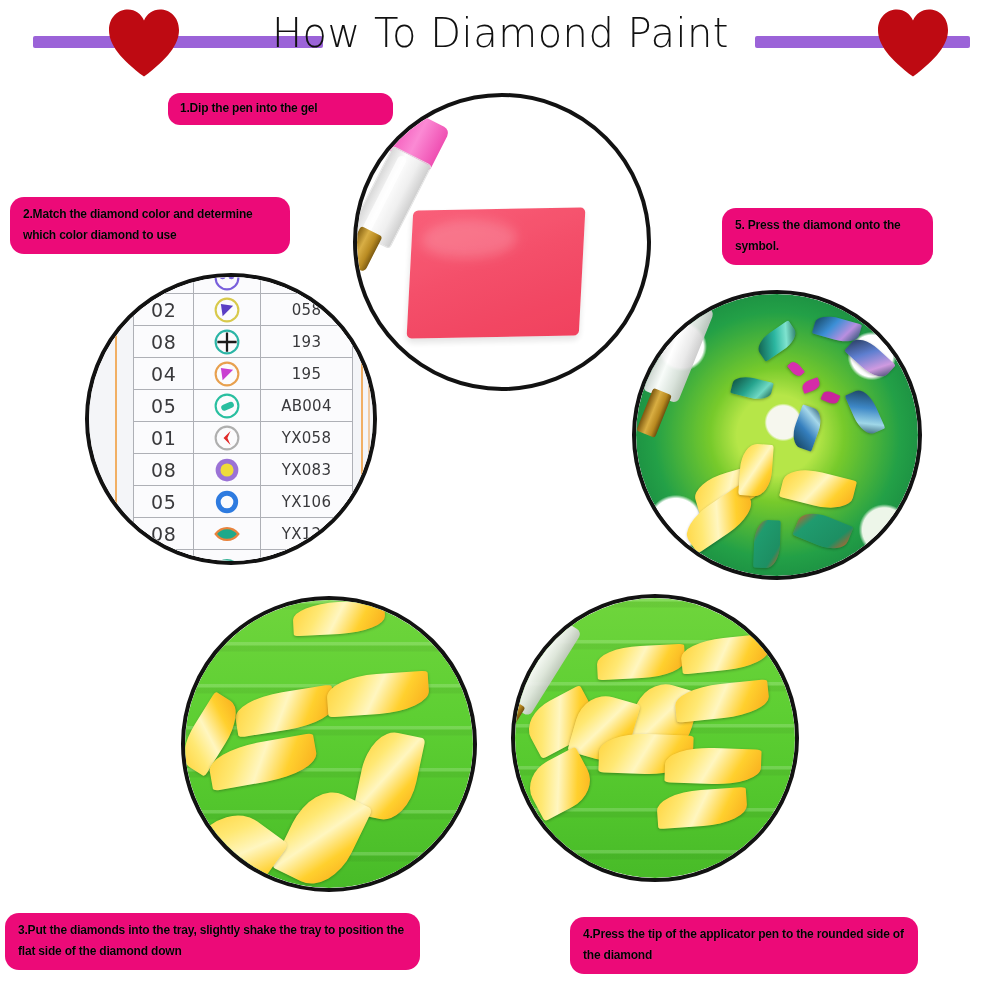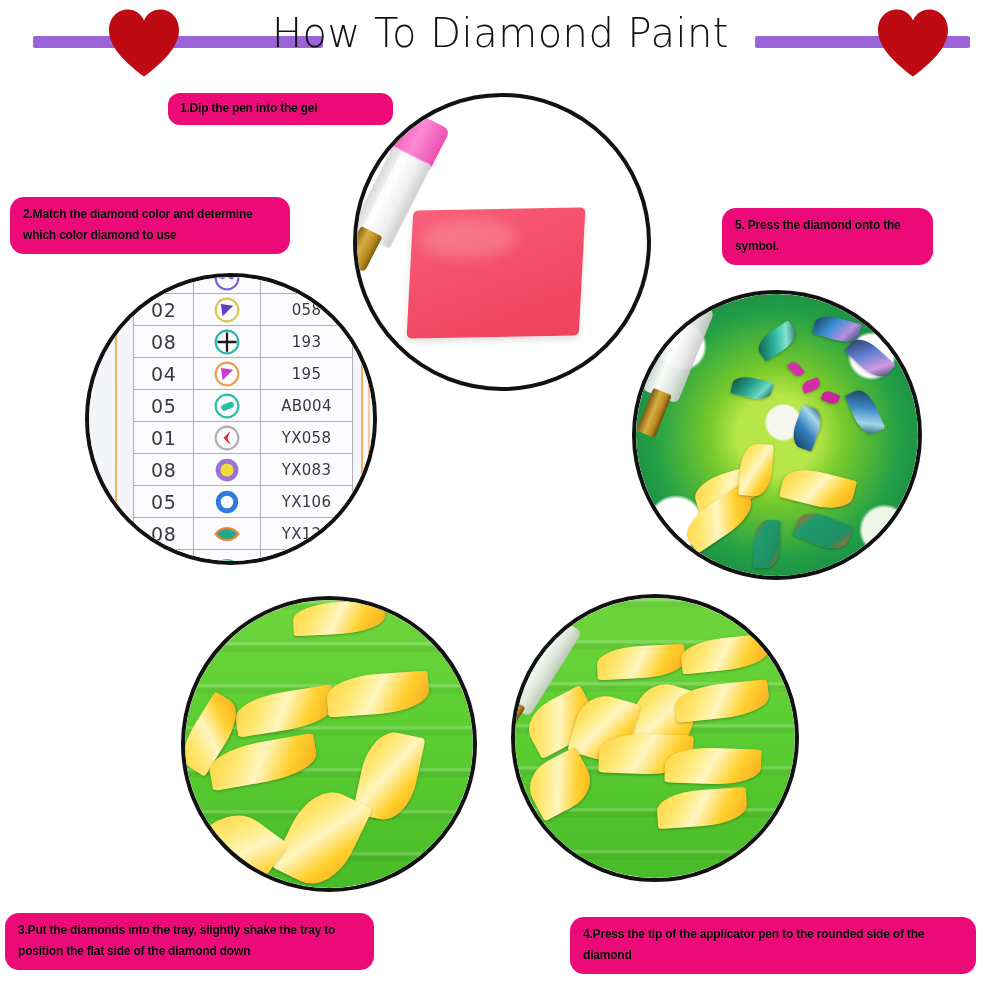--- a/index.html
+++ b/index.html
@@ -43,22 +43,22 @@
     font-size:12px;line-height:21px;
     font-weight:700;
     padding:7px 13px 8px 13px;
     box-sizing:border-box;
     letter-spacing:-.2px;
     text-shadow:0 0 1px rgba(255,255,255,.25);
   }
   #lab1{left:168px;top:93px;width:225px;border-radius:12px;padding:5px 12px 6px;}
   #lab2{left:10px;top:197px;width:280px;}
   #lab5{left:722px;top:208px;width:211px;}
-  #lab3{left:5px;top:913px;width:369px;}
-  #lab4{left:570px;top:917px;width:406px;}
+  #lab3{left:5px;top:913px;width:415px;}
+  #lab4{left:570px;top:917px;width:348px;}
 
   
   .circ{
     position:absolute;border-radius:50%;
     border:4px solid #121212;
     overflow:hidden;
     background:#fff;
     box-sizing:border-box;
   }
   .cinner{position:absolute;inset:0;overflow:hidden;border-radius:50%;}

